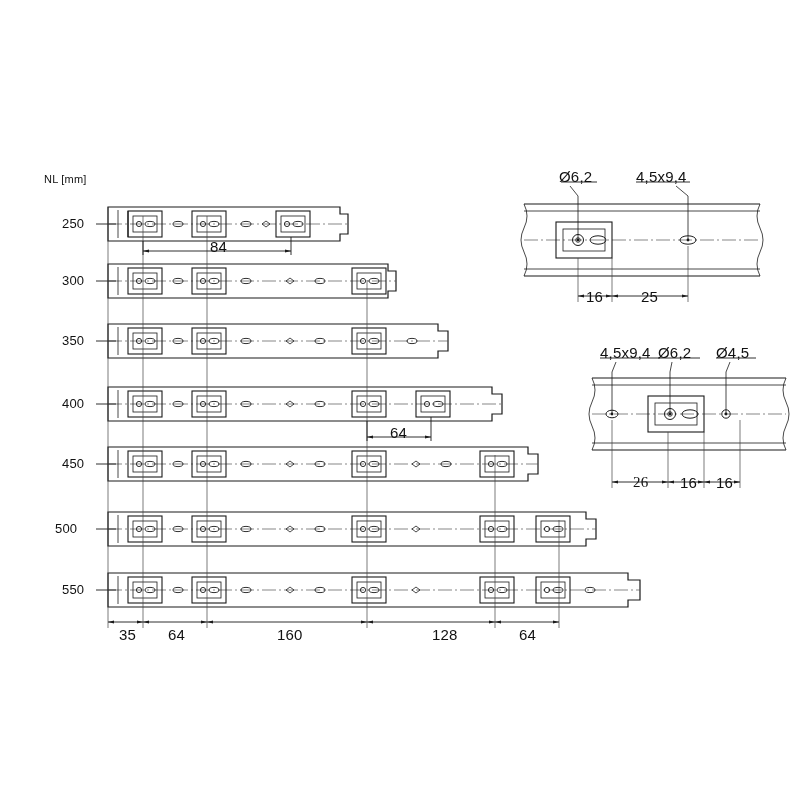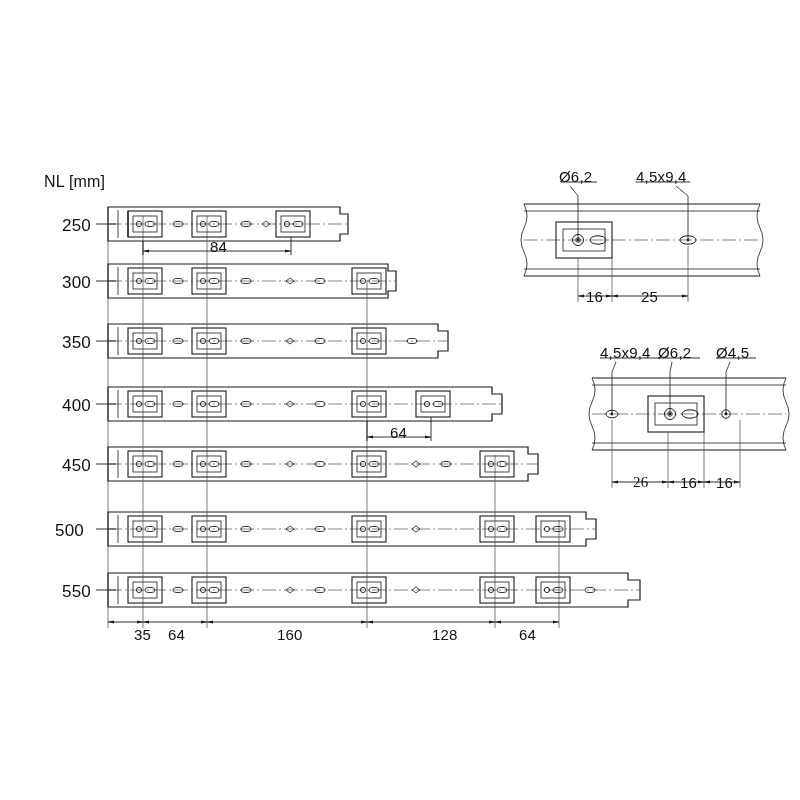--- a/index.html
+++ b/index.html
@@ -27,27 +27,27 @@
     height: 800px;
   }
   .lbl {
     position: absolute;
     font-size: 12px;
     color: #111;
     white-space: nowrap;
     letter-spacing: 0.2px;
   }
   .lbl.title {
-    font-size: 16px;
+    font-size: 11px;
   }
   .lbl.dim {
     font-size: 15px;
   }
   .lbl.nl {
-    font-size: 17px;
+    font-size: 13px;
     text-align: center;
   }
 </style>
 </head>
 <body>
 
 <div id="stage">
 
   <svg class="drawing" viewBox="0 0 800 800">
     <defs>
@@ -418,21 +418,21 @@
   <div class="lbl nl" style="left:62px; top:273px;">300</div>
   <div class="lbl nl" style="left:62px; top:333px;">350</div>
   <div class="lbl nl" style="left:62px; top:396px;">400</div>
   <div class="lbl nl" style="left:62px; top:456px;">450</div>
   <div class="lbl nl" style="left:55px; top:521px;">500</div>
   <div class="lbl nl" style="left:62px; top:582px;">550</div>
 
   <div class="lbl dim" style="left:210px; top:238px;">84</div>
   <div class="lbl dim" style="left:390px; top:424px;">64</div>
 
-  <div class="lbl dim" style="left:134px; top:626px;">35</div>
+  <div class="lbl dim" style="left:119px; top:626px;">35</div>
   <div class="lbl dim" style="left:168px; top:626px;">64</div>
   <div class="lbl dim" style="left:277px; top:626px;">160</div>
   <div class="lbl dim" style="left:432px; top:626px;">128</div>
   <div class="lbl dim" style="left:519px; top:626px;">64</div>
 
   <div class="lbl dim" style="left:559px; top:168px;">Ø6,2</div>
   <div class="lbl dim" style="left:636px; top:168px;">4,5x9,4</div>
   <div class="lbl dim" style="left:586px; top:288px;">16</div>
   <div class="lbl dim" style="left:641px; top:288px;">25</div>
 

